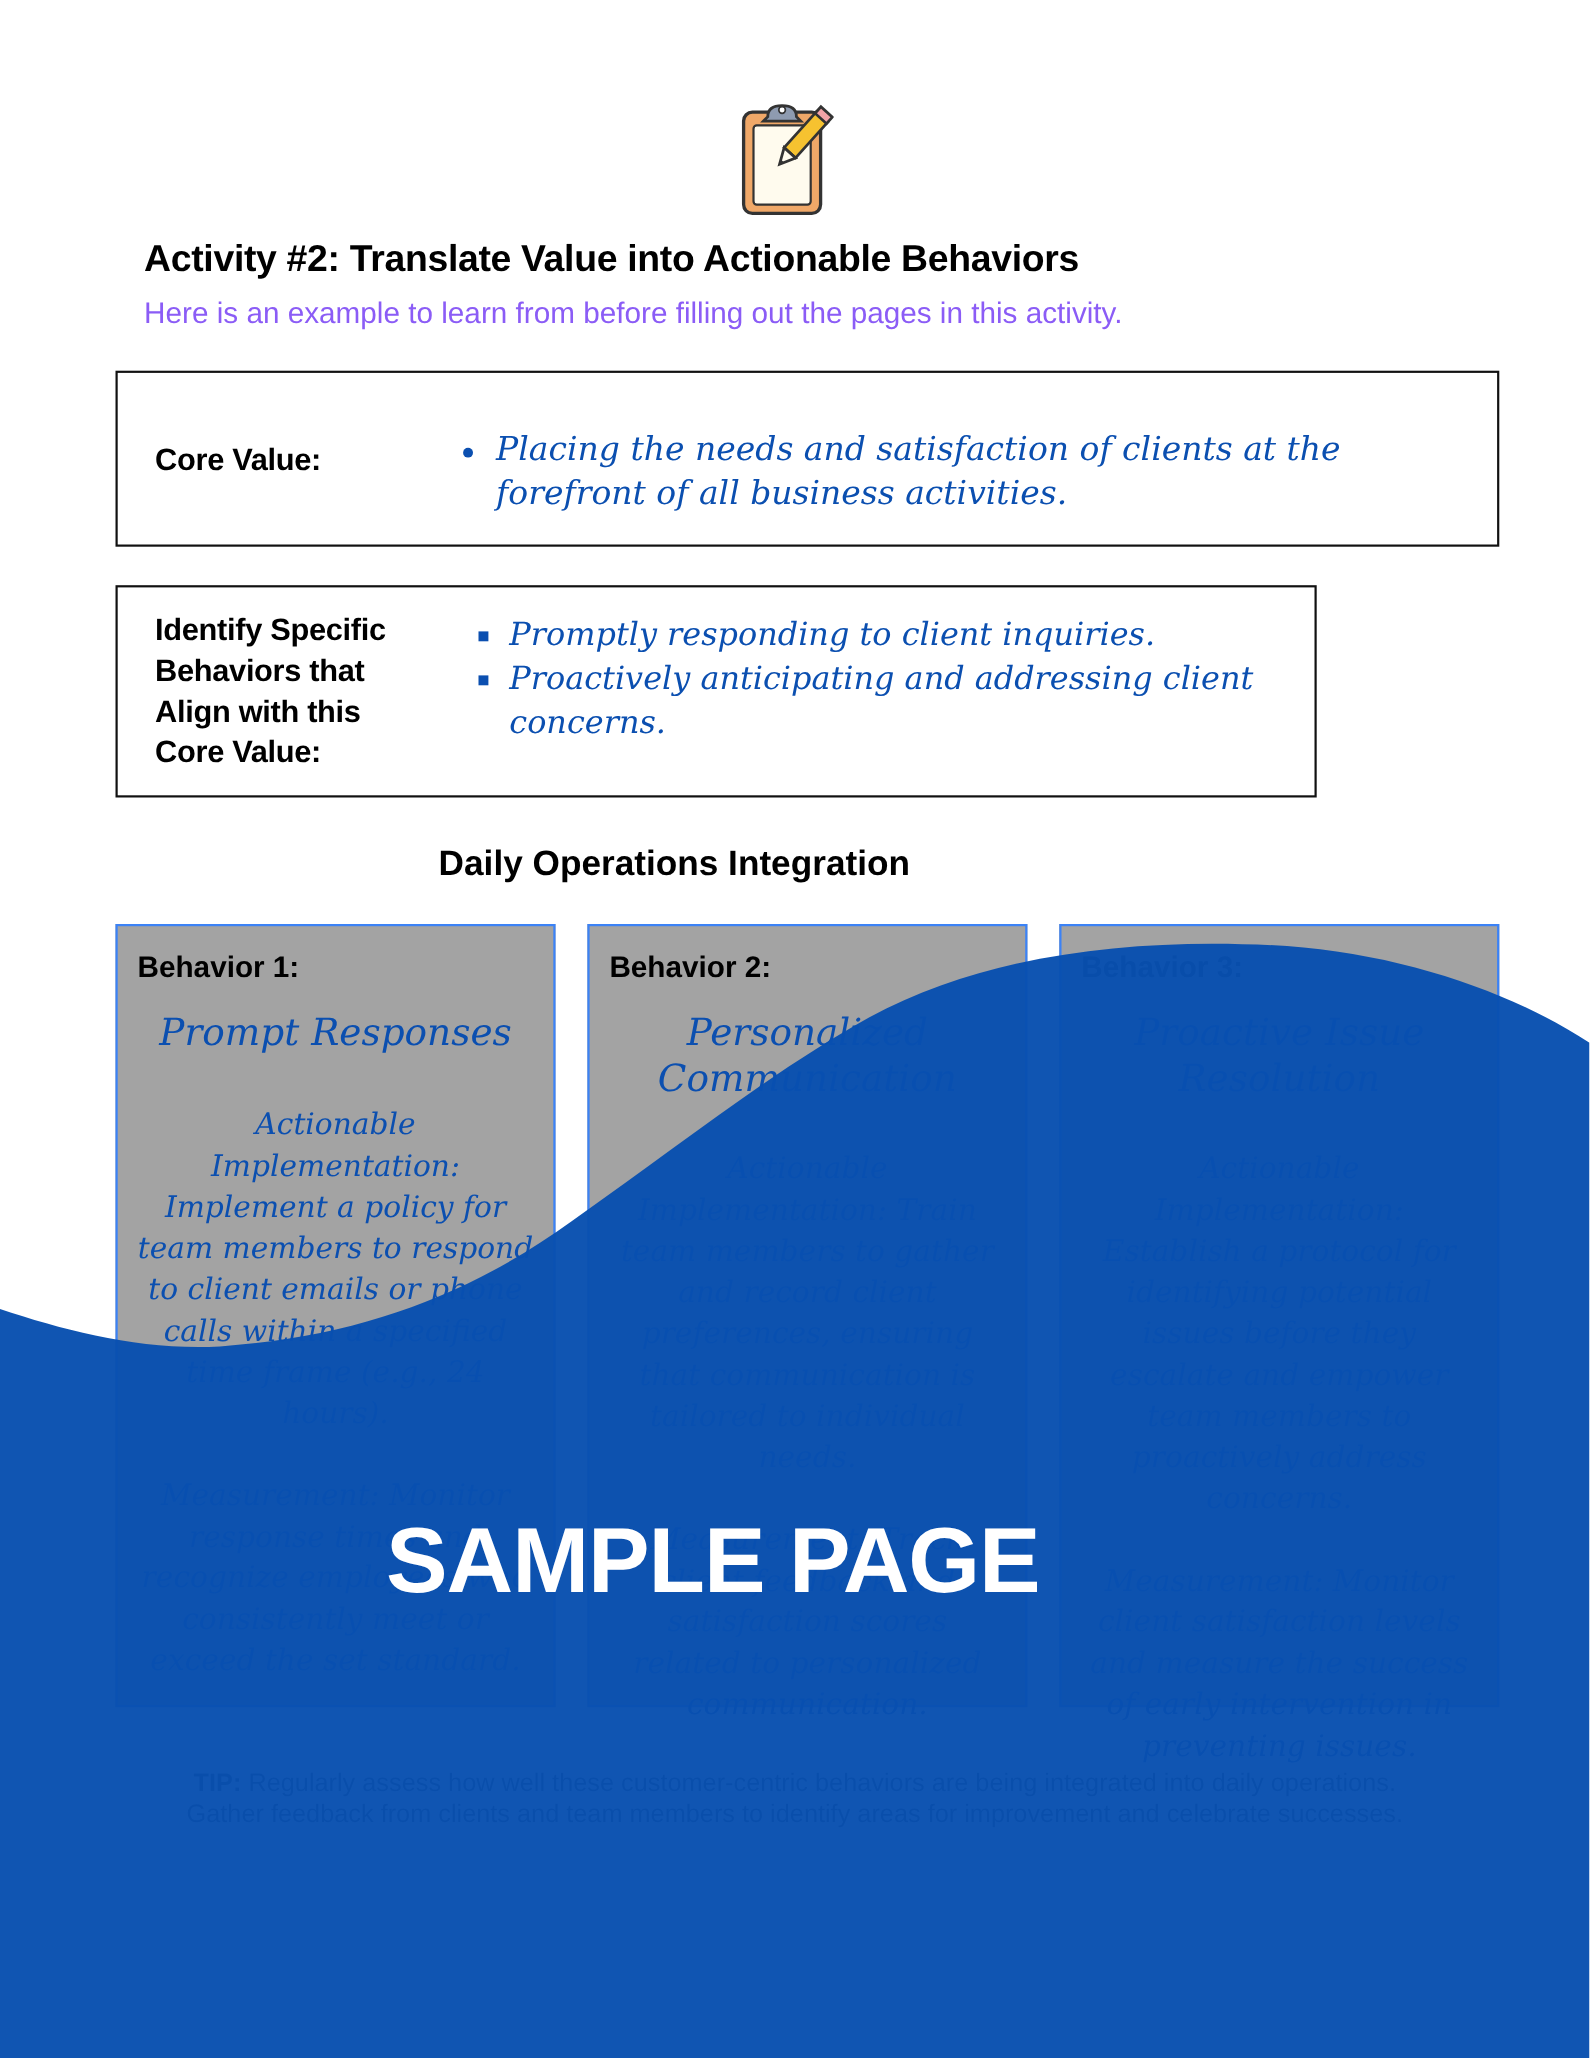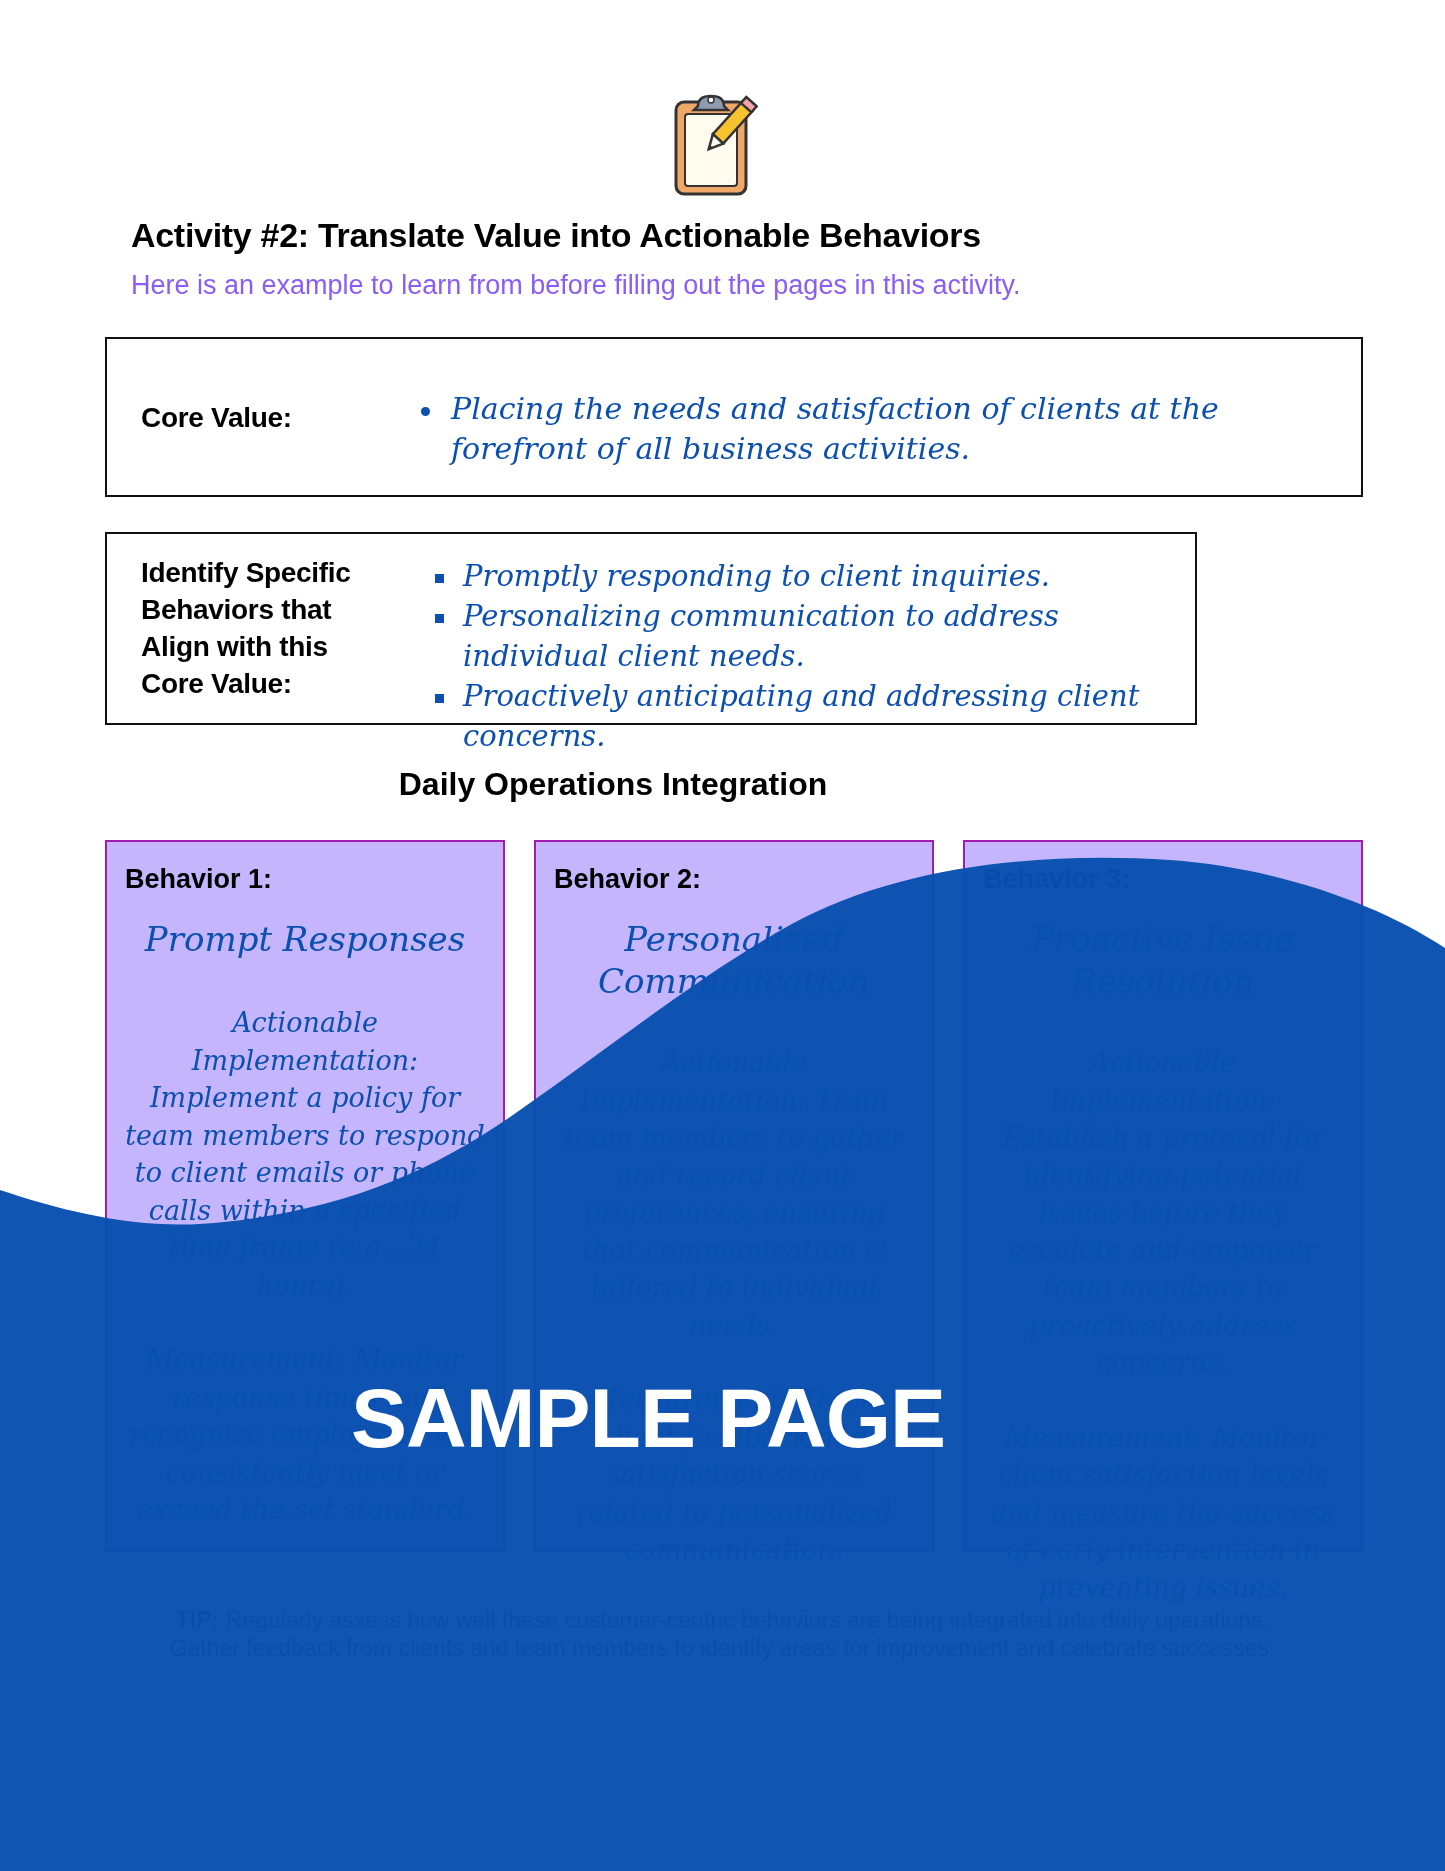--- a/index.html
+++ b/index.html
@@ -20,21 +20,21 @@
     .core-label { position: absolute; left: 34px; top: 60px; }
     .hand { font-family: "DejaVu Serif", serif; font-style: italic; color: #0b4fb0; }
     .core-name { position: absolute; left: 306px; top: 12px; font-size: 31px; }
     .core-bullet { position: absolute; left: 344px; top: 50px; width: 800px; font-size: 30px; line-height: 40px; }
     .core-bullet .dot { position: absolute; left: -30px; top: 18px; width: 9px; height: 9px; border-radius: 50%; background: #0b4fb0; }
     .behav-label { position: absolute; left: 34px; top: 20px; width: 240px; }
     .behav-list { position: absolute; left: 322px; top: 22px; margin: 0; padding: 0; list-style: none; }
     .behav-list li { position: relative; padding-left: 34px; font-size: 29px; line-height: 40px; }
     .behav-list li .sq { position: absolute; left: 6px; top: 18px; width: 9px; height: 9px; background: #0b4fb0; }
     .section-title { position: absolute; left: 0; width: 1226px; top: 766px; text-align: center; font-size: 32px; font-weight: bold; margin: 0; }
-    .card { position: absolute; top: 840px; width: 400px; height: 712px; border: 2px solid #a21caf; box-sizing: border-box; background: #c4b5fd; }
+    .card { position: absolute; top: 840px; width: 400px; height: 712px; border: 2px solid #3b82f6; box-sizing: border-box; background: #a3a3a3; }
     .card-1 { left: 105px; } .card-2 { left: 534px; } .card-3 { left: 963px; }
     .card-label { position: absolute; left: 18px; top: 22px; font-size: 27px; font-weight: bold; }
     .card-name { position: absolute; left: 20px; right: 20px; top: 76px; text-align: center; font-size: 34px; line-height: 42px; }
     .card-body { position: absolute; left: 18px; right: 18px; top: 162px; text-align: center; font-size: 27px; line-height: 37.5px; }
     .card-body p { margin: 0 0 37px 0; }
     .card-2 .card-body, .card-3 .card-body { top: 202px; }
     .tip { position: absolute; left: 160px; width: 1125px; top: 1606px; text-align: center; font-size: 23px; line-height: 28px; color: #333; }
     .tip b { font-weight: bold; }
     .overlay { position: absolute; left: 0; top: 0; width: 1445px; height: 1871px; pointer-events: none; }
     .sample {
@@ -66,21 +66,20 @@
   <div class="hand core-bullet">
     <span class="dot"></span>
     <span>Placing the needs and satisfaction of clients at the forefront of all business activities.</span>
   </div>
 </div>
 
 <div class="box box-behav">
   <div class="label-bold behav-label">Identify Specific Behaviors that Align with this Core Value:</div>
   <ul class="behav-list hand">
     <li><span class="sq"></span><span>Promptly responding to client inquiries.</span></li>
-    <li><span class="sq"></span><span>Personalizing communication to address individual client needs.</span></li>
     <li><span class="sq"></span><span>Proactively anticipating and addressing client concerns.</span></li>
   </ul>
 </div>
 
 <h2 class="section-title">Daily Operations Integration</h2>
 
 <div class="card card-1">
   <div class="card-label">Behavior 1:</div>
   <div class="card-name hand">Prompt Responses</div>
   <div class="card-body hand">

